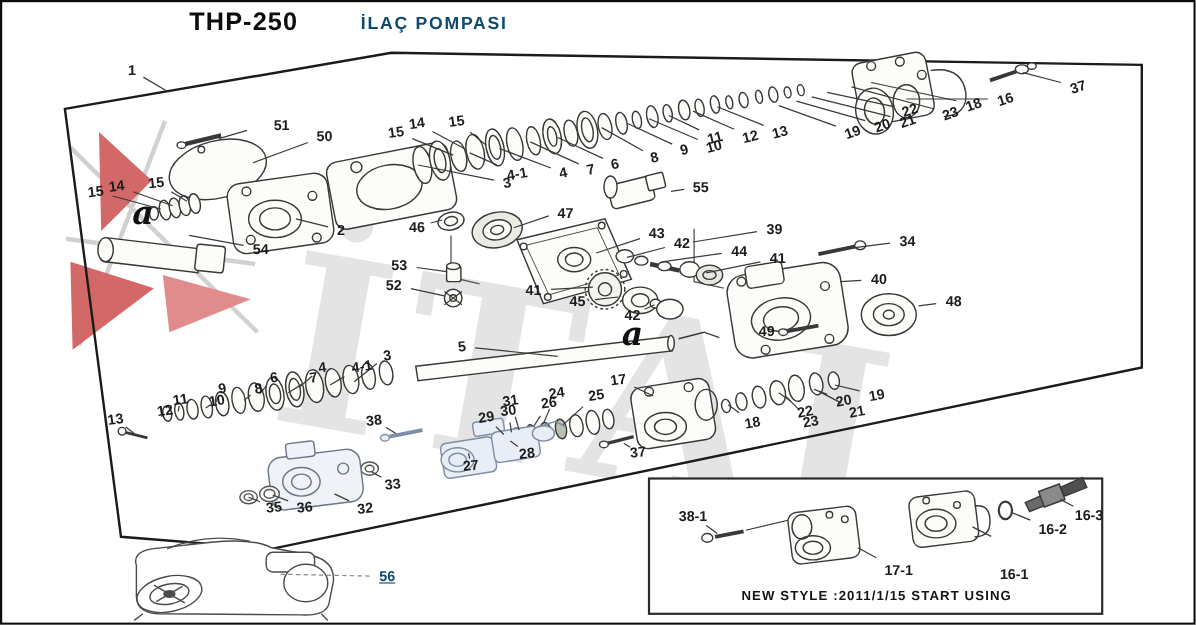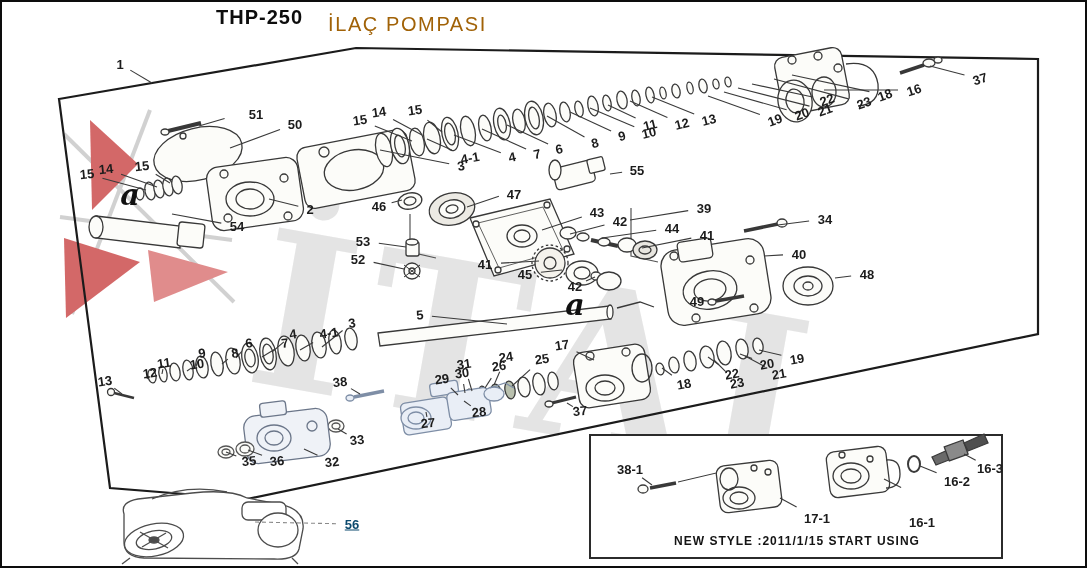--- a/index.html
+++ b/index.html
@@ -3,26 +3,26 @@
 <meta charset="utf-8">
 <style>
   html,body{margin:0;padding:0;background:#9a9a9a;}
   #stage{
     position:relative;width:1087px;height:568px;background:#ffffff;
     border:2px solid #0d0d0d;box-sizing:border-box;overflow:hidden;
     font-family:"Liberation Sans",sans-serif;
   }
   svg.layer{position:absolute;left:0;top:0;}
   .title-model{
-    position:absolute;left:170px;top:4px;font-size:20px;font-weight:bold;
-    color:#0d0d0d;letter-spacing:1px;white-space:nowrap;margin-left:44px;
+    position:absolute;left:170px;top:4px;font-size:23px;font-weight:bold;
+    color:#0d0d0d;letter-spacing:1px;white-space:nowrap;
   }
   .title-name{
-    position:absolute;left:326px;top:11px;font-size:20px;font-weight:normal;
-    color:#a16207;letter-spacing:1.6px;white-space:nowrap;
+    position:absolute;left:326px;top:11px;font-size:16px;font-weight:bold;
+    color:#0c4a6e;letter-spacing:1.6px;white-space:nowrap;
   }
   .callout{
     position:absolute;transform:translate(-50%,-50%);
     font-size:13px;font-weight:bold;color:#1c1c1c;white-space:nowrap;line-height:1;
   }
   .callout.muted{color:#0c4a6e;text-decoration:underline;}
   .zone-letter{
     position:absolute;transform:translate(-50%,-50%);
     font-family:"DejaVu Serif",serif;font-style:italic;font-weight:bold;
     font-size:30px;color:#101010;line-height:1;

